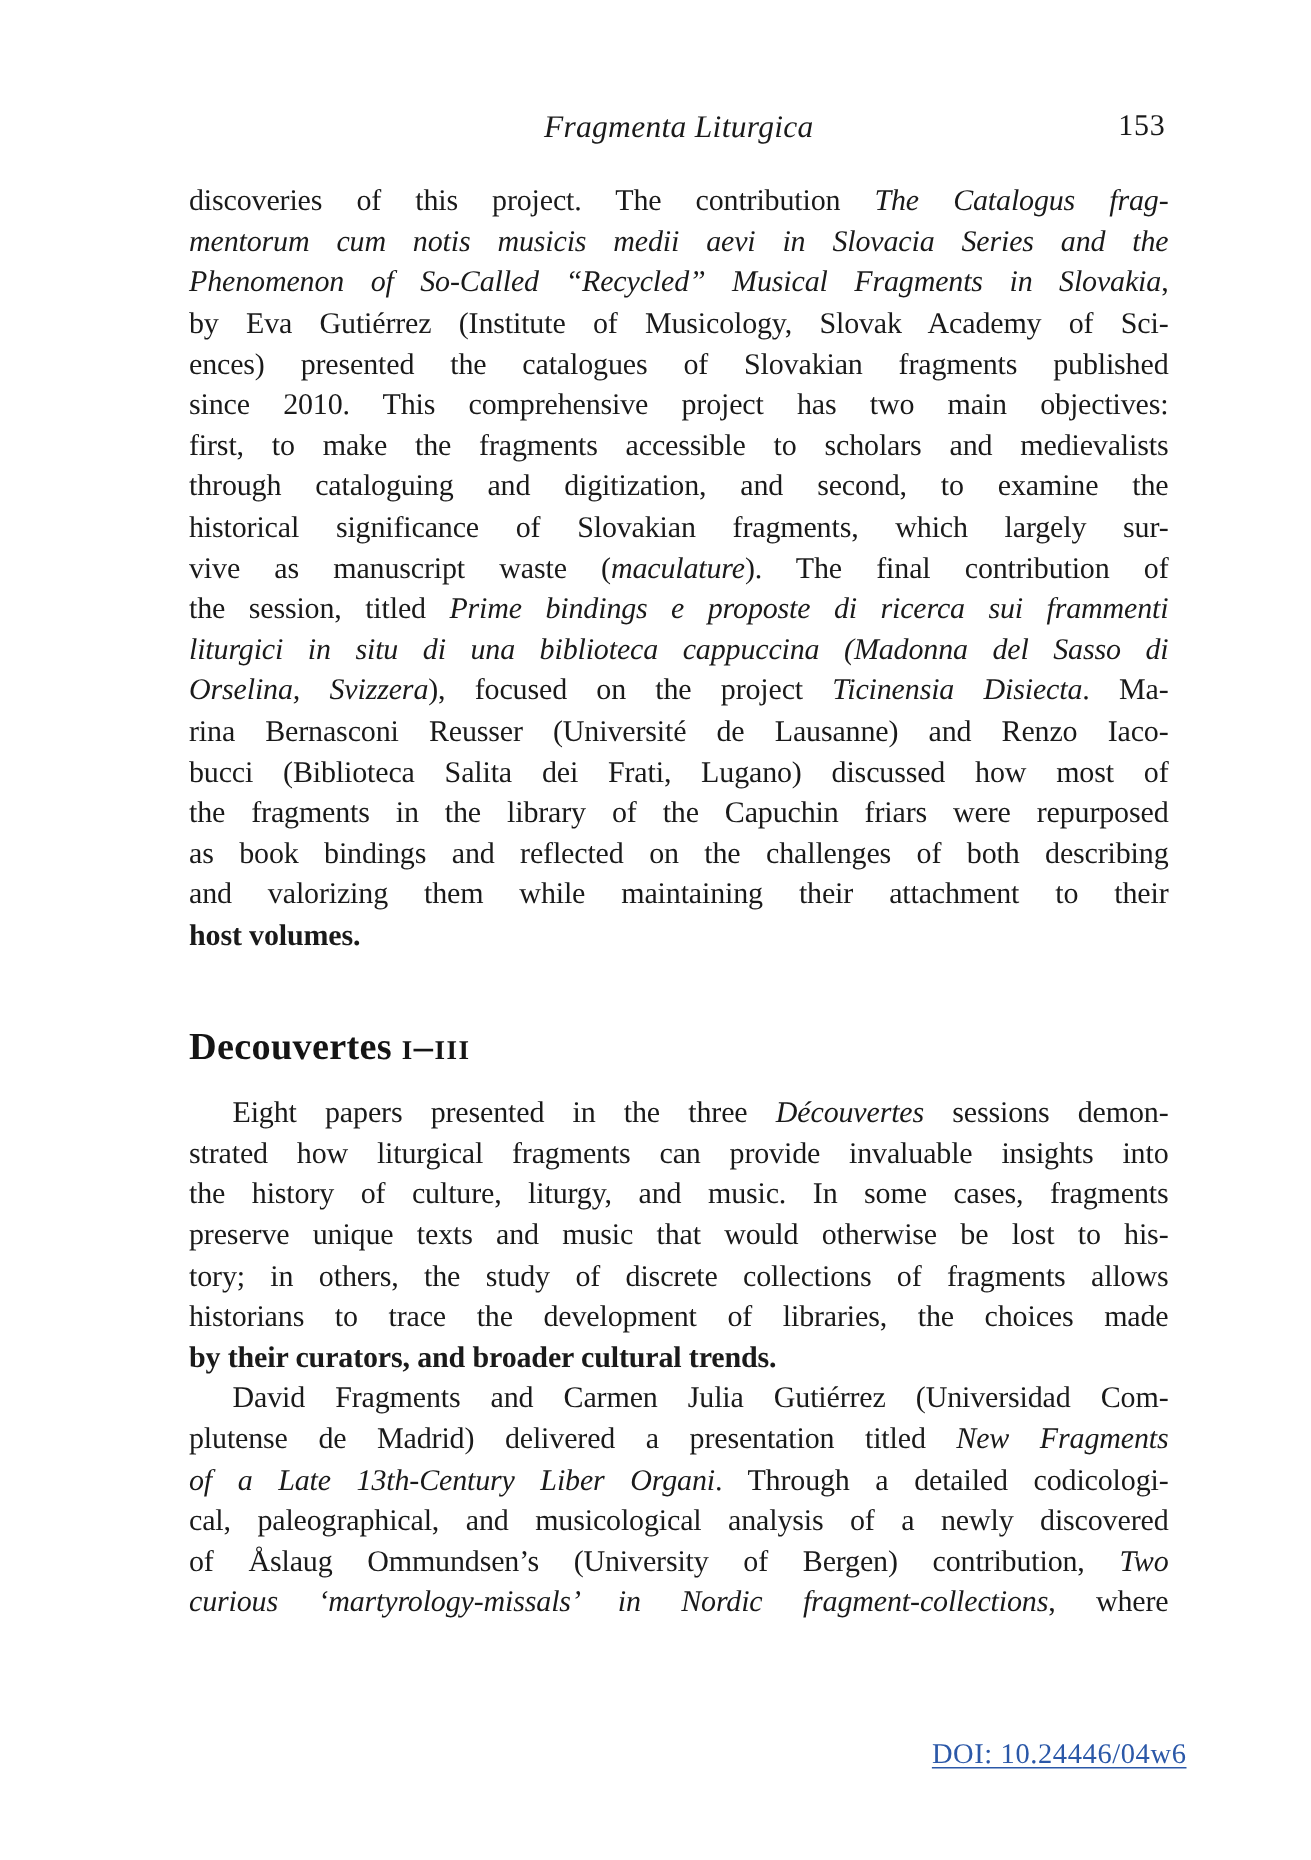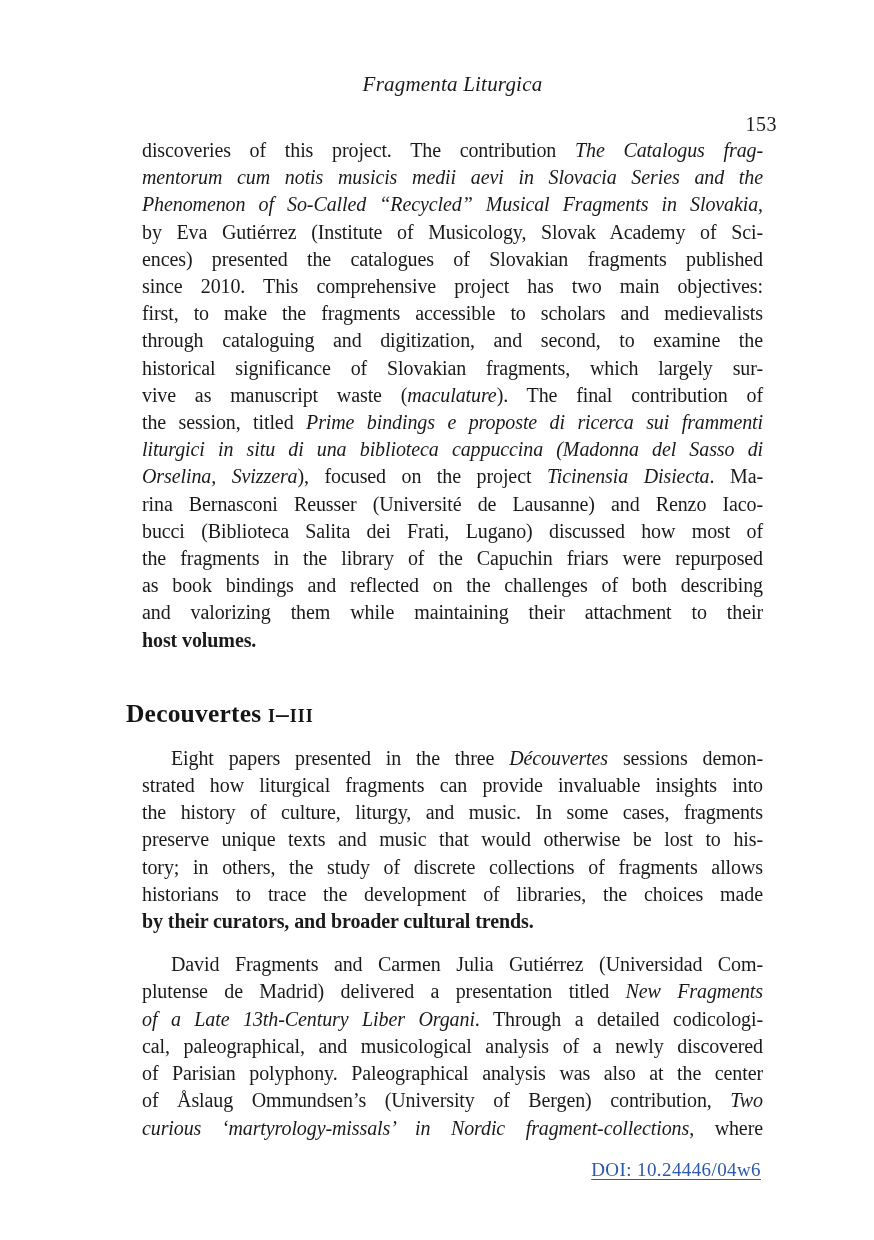--- a/index.html
+++ b/index.html
@@ -14,46 +14,46 @@
   }
   .page{position:relative;width:812px;height:1240px;background:#ffffff;}
 
   
   .running-head{position:absolute;left:126px;top:71px;width:653px;height:28px;}
   .rh-title{
     position:absolute;left:0;right:0;top:0;text-align:center;
     font-style:italic;font-size:21px;line-height:26px;letter-spacing:0.2px;
   }
   .rh-page{
-    position:absolute;right:2px;top:0;font-size:20px;line-height:26px;letter-spacing:0.5px;margin-top:40px;
+    position:absolute;right:2px;top:0;font-size:20px;line-height:26px;letter-spacing:0.5px;
   }
 
   
   .body-col{position:absolute;left:126px;top:121px;width:653px;}
-  .para{margin:16px;}
+  .para{margin:0;}
   .tline{
     font-size:20px;line-height:27.2px;letter-spacing:-0.1px;
     text-align:justify;text-align-last:justify;
     white-space:normal;
   }
   .tline.endline{text-align-last:left;font-weight:bold;}
   .tline.indent{padding-left:29px;}
   .it{font-style:italic;}
 
   .section-heading{
     margin:45px 0 16px 0;
     font-size:25.5px;font-weight:700;line-height:30px;color:#151515;
     letter-spacing:0.2px;
   }
   .section-heading .smallcaps{
     font-variant:small-caps;letter-spacing:1px;
   }
 
   
-  .doi-row{position:absolute;left:108px;top:1159px;width:653px;text-align:right;}
+  .doi-row{position:absolute;left:138px;top:1159px;width:653px;text-align:right;}
   .doi-link{
     color:var(--link-color);text-decoration:underline;text-underline-offset:3px;
     font-size:19px;letter-spacing:0.4px;cursor:pointer;
   }
 </style>
 </head>
 <body>
 
 <div class="page">
 
@@ -98,21 +98,20 @@
           <div class="tline"><span>preserve unique texts and music that would otherwise be lost to his-</span></div>
           <div class="tline"><span>tory; in others, the study of discrete collections of fragments allows</span></div>
           <div class="tline"><span>historians to trace the development of libraries, the choices made</span></div>
           <div class="tline endline"><span>by their curators, and broader cultural trends.</span></div>
         </div>
         <div class="para">
           <div class="tline indent"><span>David Fragments and Carmen Julia Gutiérrez (Universidad Com-</span></div>
           <div class="tline"><span>plutense de Madrid) delivered a presentation titled </span><span class="it">New Fragments</span></div>
           <div class="tline"><span class="it">of a Late 13th-Century Liber Organi</span><span>. Through a detailed codicologi-</span></div>
           <div class="tline"><span>cal, paleographical, and musicological analysis of a newly discovered</span></div>
-          <div class="tline"><span>of Parisian polyphony. Paleographical analysis was also at the center</span></div>
           <div class="tline"><span>of Åslaug Ommundsen’s (University of Bergen) contribution, </span><span class="it">Two</span></div>
           <div class="tline"><span class="it">curious ‘martyrology-missals’ in Nordic fragment-collections</span><span>, where</span></div>
         </div>
       </div>
 
   </div>
 
   <div class="doi-row">
     <a class="doi-link" href="#">DOI: 10.24446/04w6</a>
   </div>

